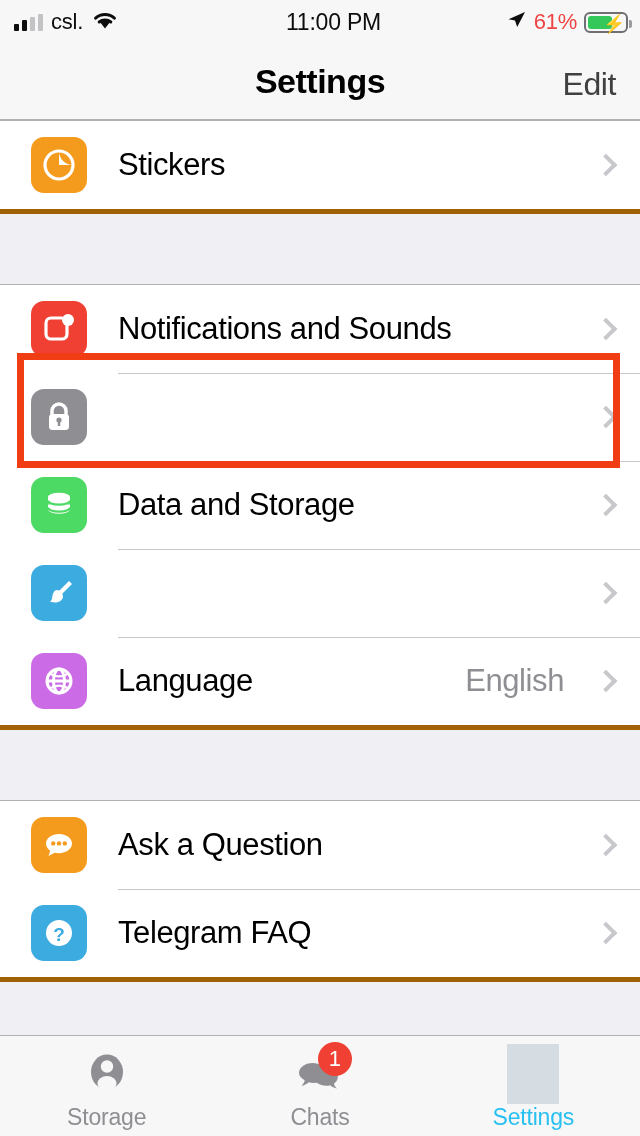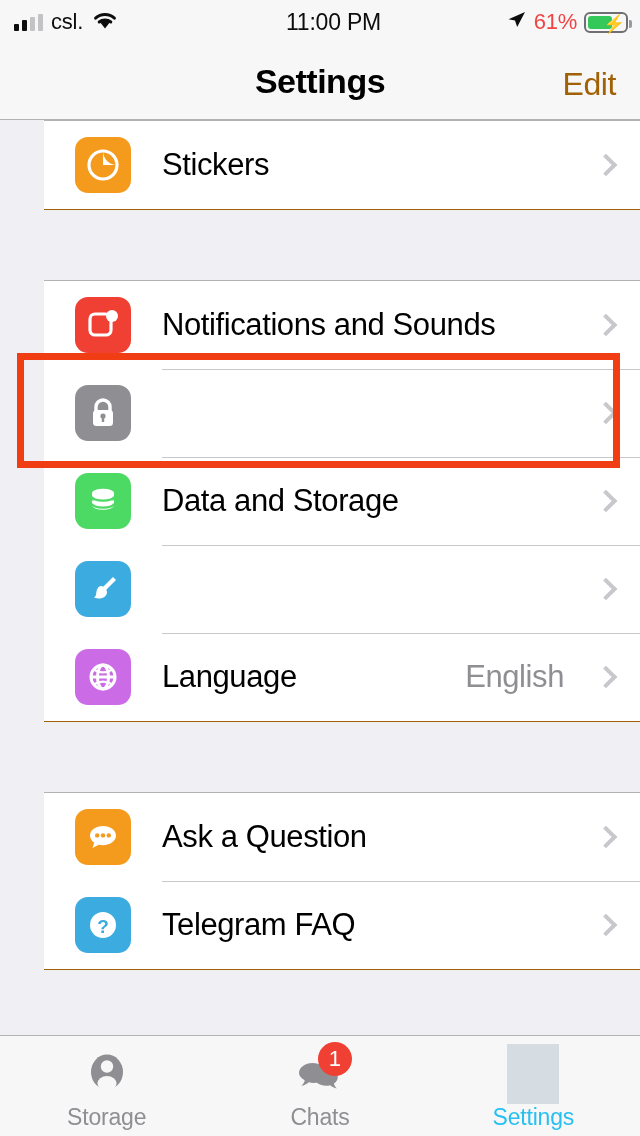--- a/index.html
+++ b/index.html
@@ -41,26 +41,26 @@
   .navbar{
     position:absolute; top:44px; left:0; width:640px; height:76px;
     background:#f7f7f7; border-bottom:1px solid #b2b2b2;
   }
   .nav-title{
     position:absolute; left:0; width:640px; top:18px; text-align:center;
     font-size:34px; font-weight:bold; color:#000; letter-spacing:-0.5px;
   }
   .nav-edit{
     position:absolute; right:24px; top:22px;
-    font-size:32px; color:#a16207; letter-spacing:-0.4px;
+    font-size:32px; color:#404040; letter-spacing:-0.4px;
   }
 
   
   .content{ position:absolute; top:120px; left:0; width:640px; height:915px; background:#efeff4; }
-  .group{ background:#ef4444; border-top:1px solid #b2b2b2; border-bottom:1px solid #a16207;margin-left:44px; }
+  .group{ background:#ef4444; border-top:1px solid #b2b2b2; border-bottom:5px solid #a16207; }
   .gap{ height:70px; background:#efeff4; }
 
   .row{ position:relative; height:88px; display:flex; align-items:center; background:#fff; }
   .row + .row::before{
     content:""; position:absolute; left:118px; right:0; top:0; height:1px; background:#c8c7cc;
   }
   .row-icon{
     position:absolute; left:31px; width:56px; height:56px; border-radius:13px;
     display:flex; align-items:center; justify-content:center;
   }

